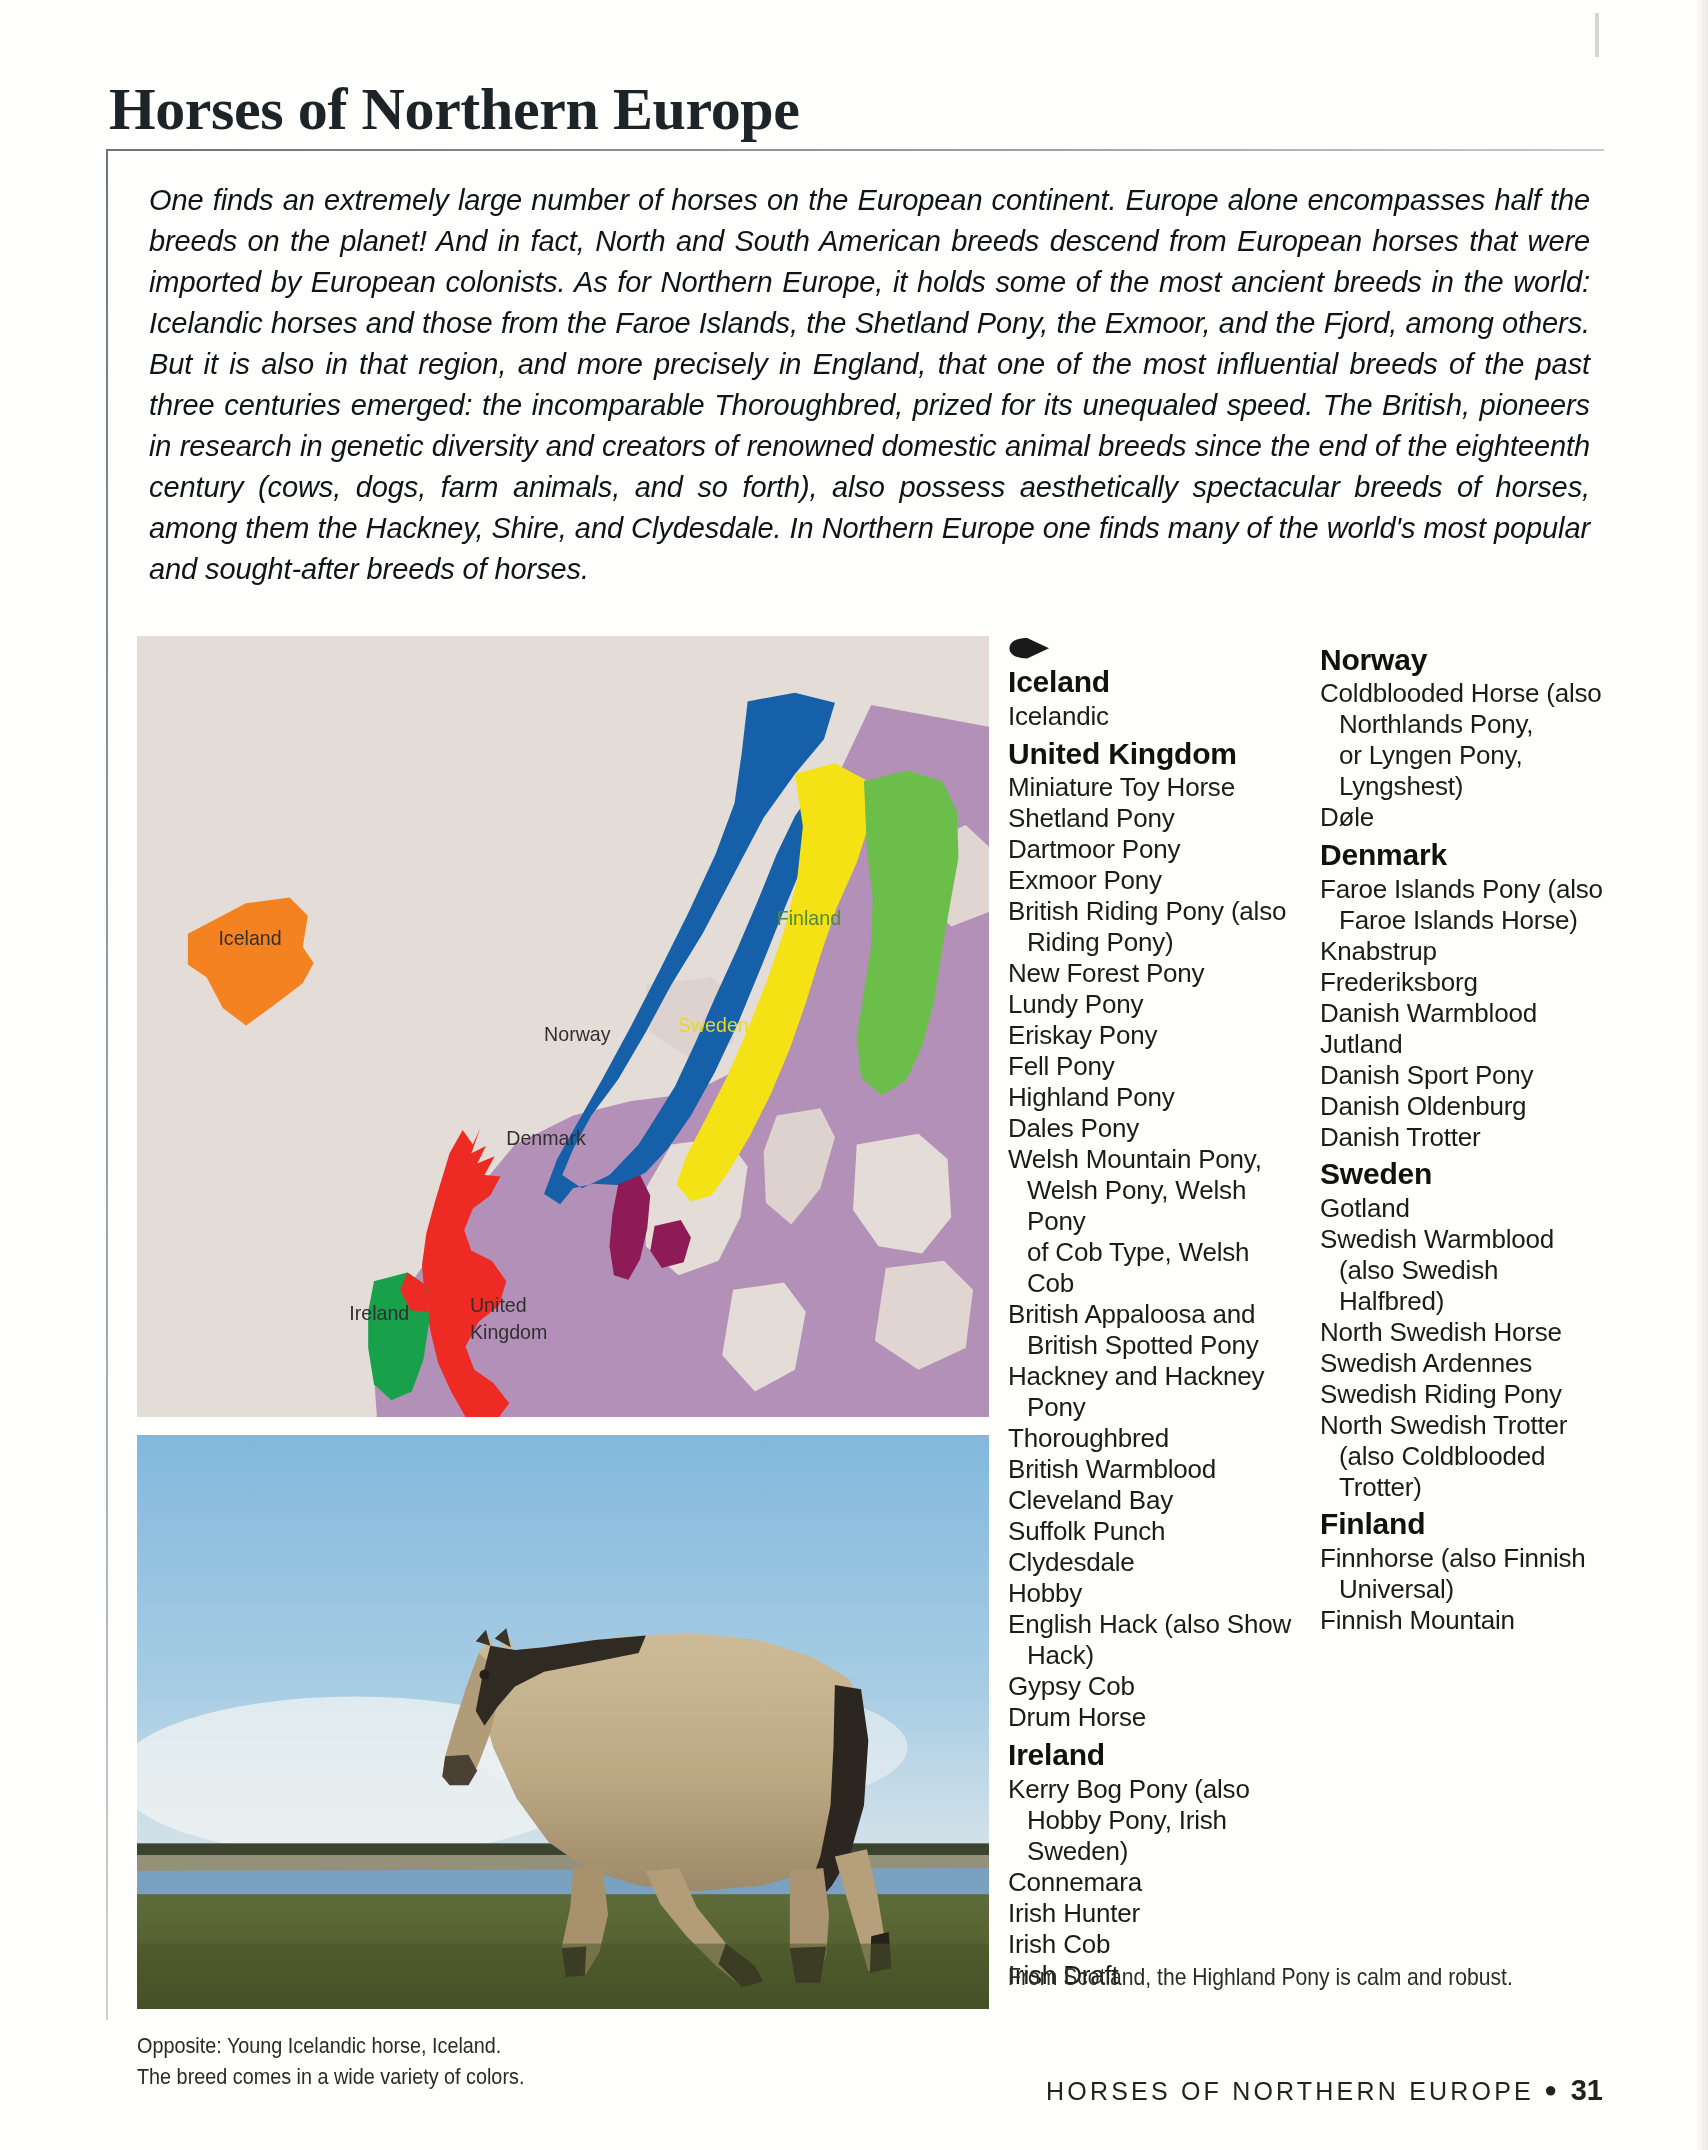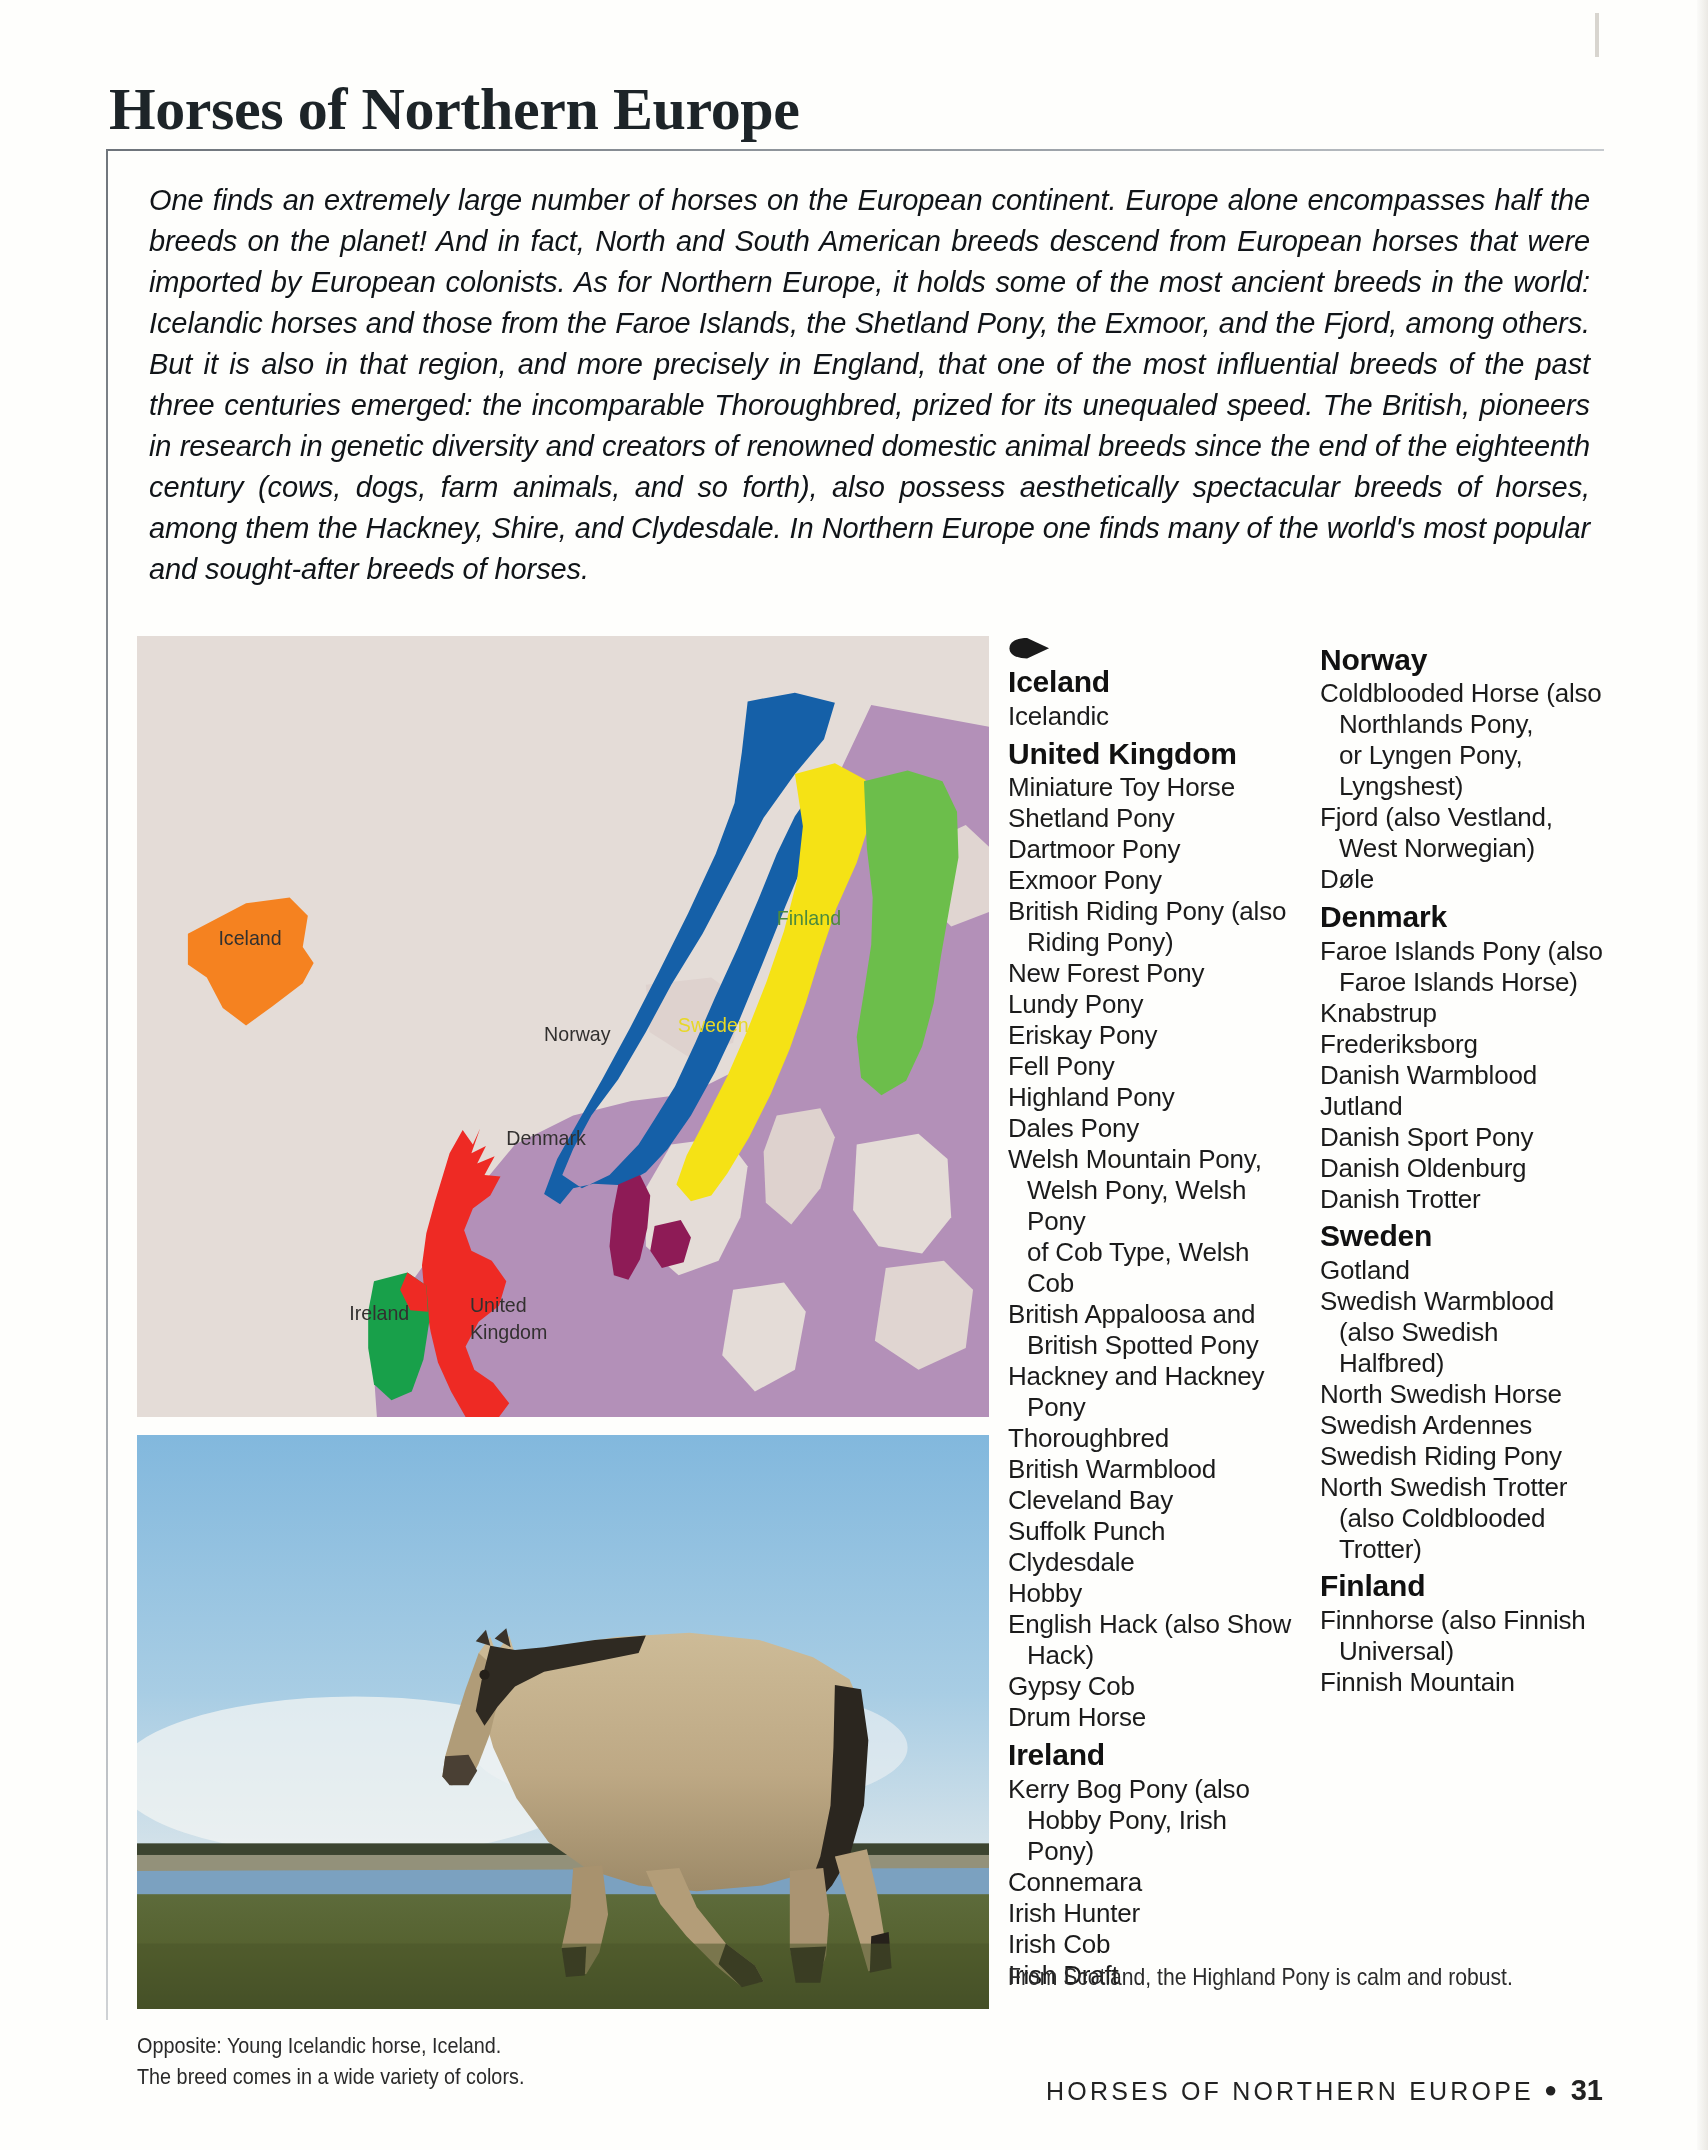--- a/index.html
+++ b/index.html
@@ -302,32 +302,31 @@
           <div class="breed"><span>Thoroughbred</span></div>
           <div class="breed"><span>British Warmblood</span></div>
           <div class="breed"><span>Cleveland Bay</span></div>
           <div class="breed"><span>Suffolk Punch</span></div>
           <div class="breed"><span>Clydesdale</span></div>
           <div class="breed"><span>Hobby</span></div>
           <div class="breed"><span>English Hack (also Show</span><span class="cont">Hack)</span></div>
           <div class="breed"><span>Gypsy Cob</span></div>
           <div class="breed"><span>Drum Horse</span></div>
           <div class="country">Ireland</div>
-          <div class="breed"><span>Kerry Bog Pony (also</span><span class="cont">Hobby Pony, Irish</span><span class="cont">Pony)</span></div>
+          <div class="breed"><span>Kerry Bog Pony (also</span><span class="cont">Hobby Pony, Irish</span><span class="cont">Sweden)</span></div>
           <div class="breed"><span>Connemara</span></div>
           <div class="breed"><span>Irish Hunter</span></div>
           <div class="breed"><span>Irish Cob</span></div>
           <div class="breed"><span>Irish Draft</span></div>
         </div>
     </div>
     <div class="col col-2">
       <div>
           <div class="country">Norway</div>
           <div class="breed"><span>Coldblooded Horse (also</span><span class="cont">Northlands Pony,</span><span class="cont">or Lyngen Pony,</span><span class="cont">Lyngshest)</span></div>
-          <div class="breed"><span>Fjord (also Vestland,</span><span class="cont">West Norwegian)</span></div>
           <div class="breed"><span>Døle</span></div>
           <div class="country">Denmark</div>
           <div class="breed"><span>Faroe Islands Pony (also</span><span class="cont">Faroe Islands Horse)</span></div>
           <div class="breed"><span>Knabstrup</span></div>
           <div class="breed"><span>Frederiksborg</span></div>
           <div class="breed"><span>Danish Warmblood</span></div>
           <div class="breed"><span>Jutland</span></div>
           <div class="breed"><span>Danish Sport Pony</span></div>
           <div class="breed"><span>Danish Oldenburg</span></div>
           <div class="breed"><span>Danish Trotter</span></div>

